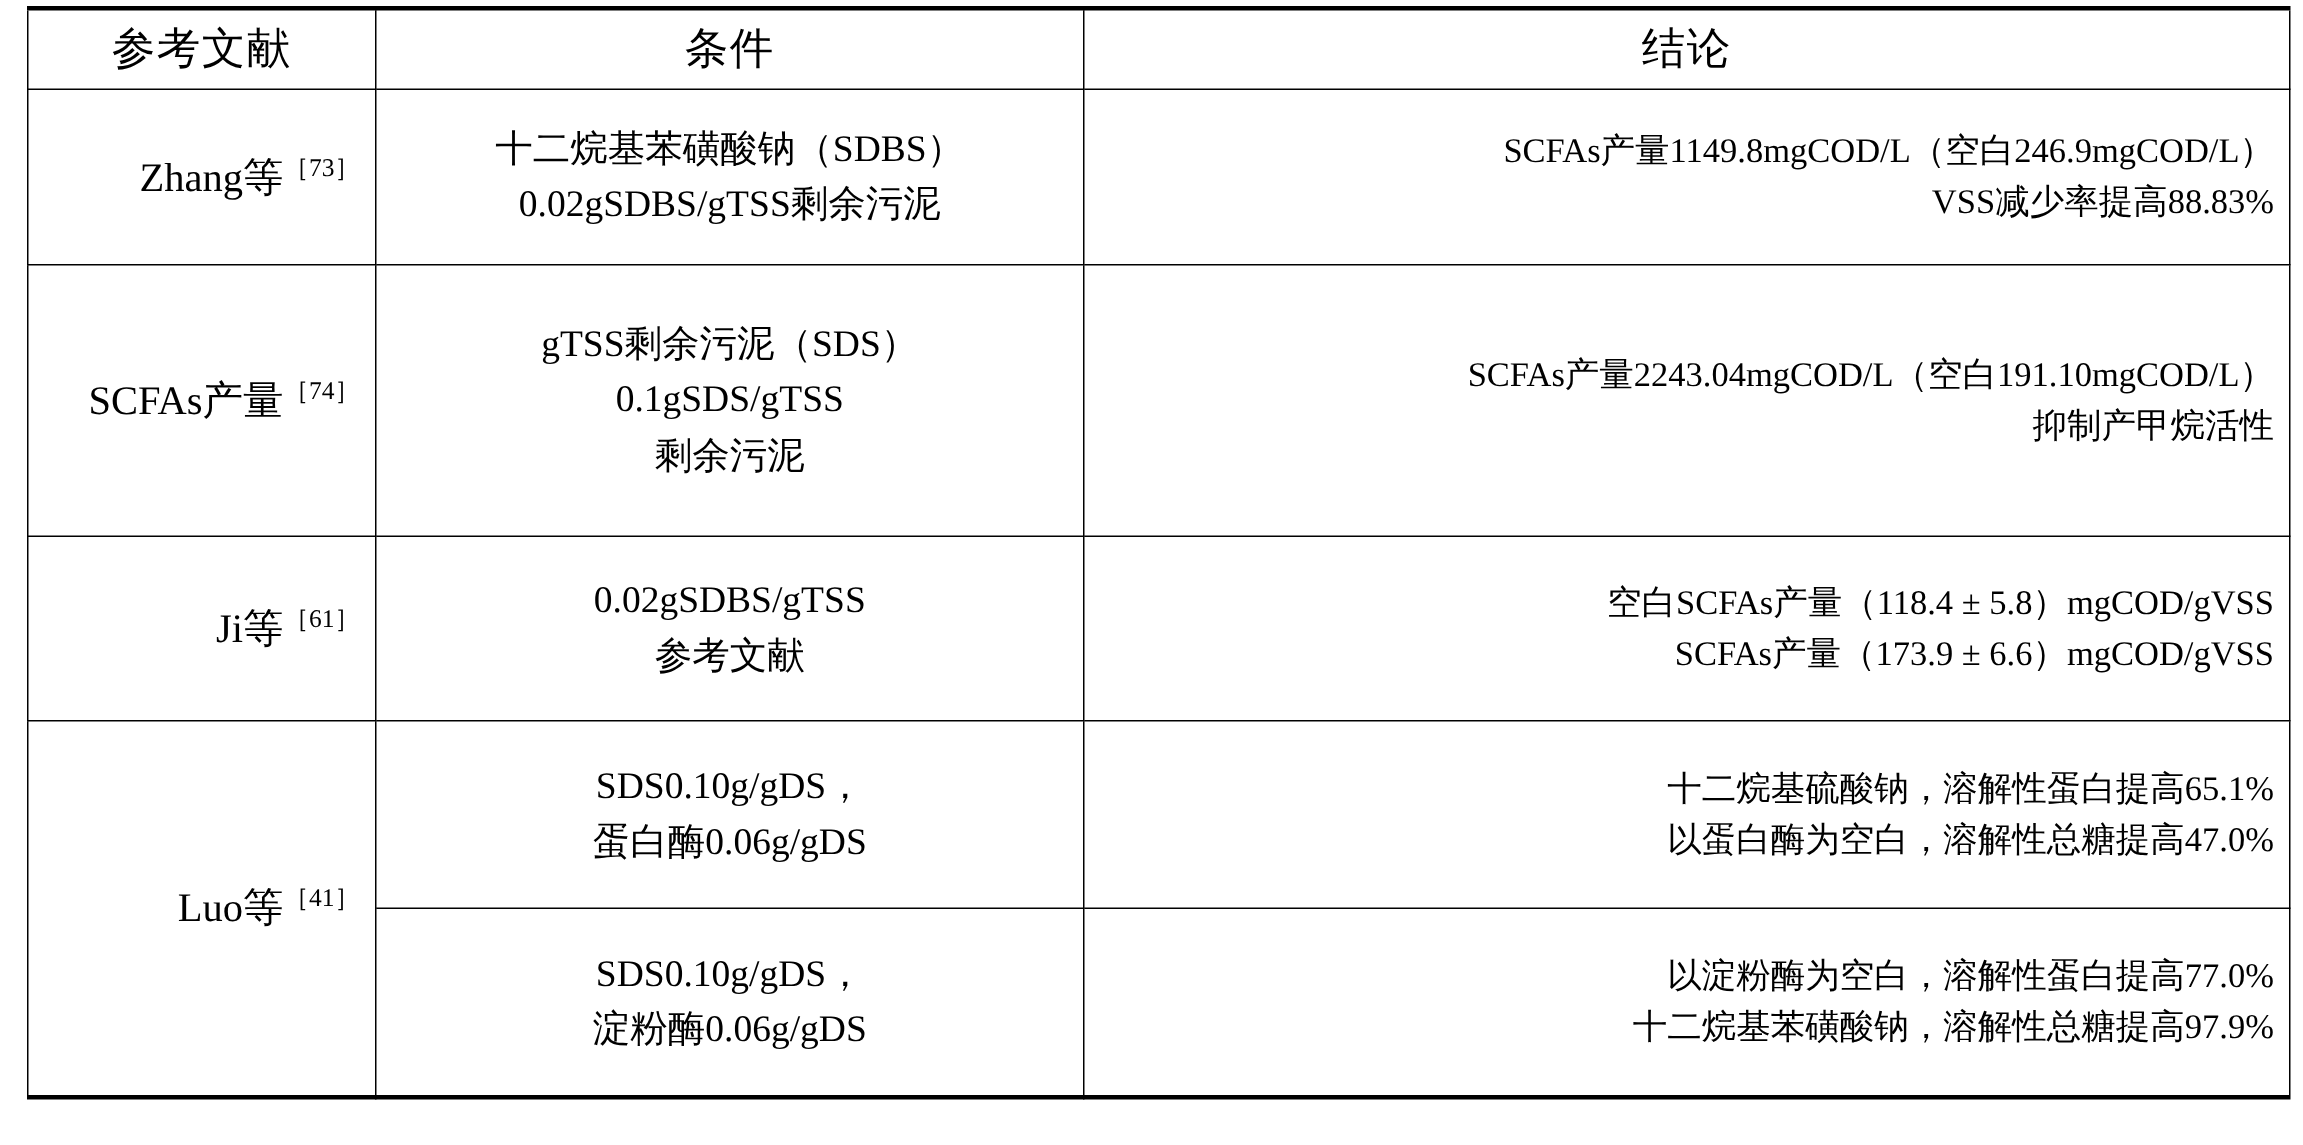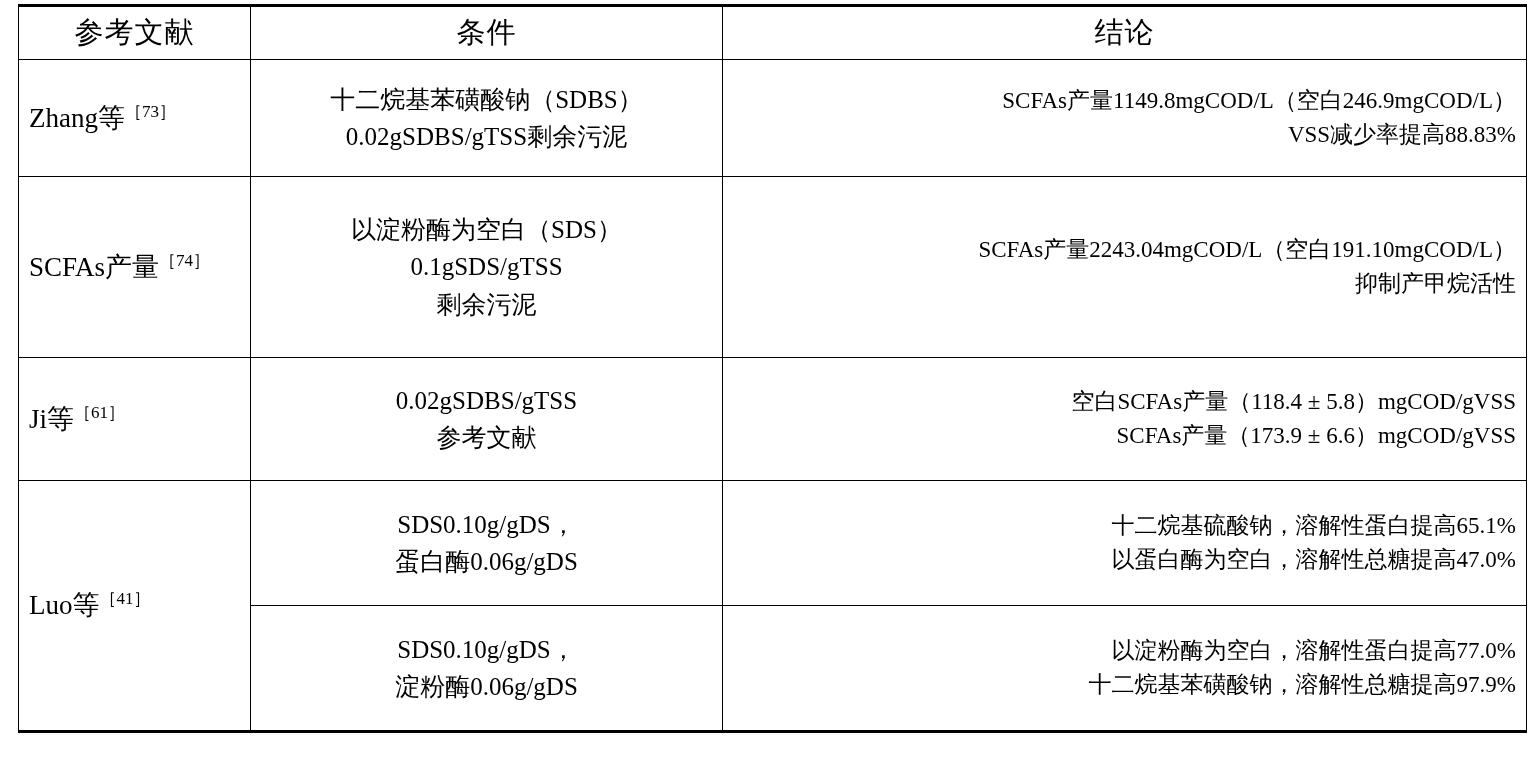--- a/index.html
+++ b/index.html
@@ -44,21 +44,21 @@
   }
   .hdr {
     text-align: center;
     font-size: 29px;
     font-family: "DejaVu Sans", "Liberation Sans", sans-serif;
     font-weight: bold;
     letter-spacing: 1px;
     padding: 12px 6px 14px 6px;
   }
   .cell-ref {
-    text-align: left;
+    text-align: right;
     font-size: 27px;
     line-height: 1.35;
     white-space: nowrap;
   }
   .cell-cond {
     text-align: center;
     font-size: 25px;
     line-height: 1.5;
   }
   .cell-concl {
@@ -110,21 +110,21 @@
           <span class="line">SCFAs产量1149.8mgCOD/L（空白246.9mgCOD/L）</span>
           <span class="line">VSS减少率提高88.83%</span>
         </td>
       </tr>
 
       <tr class="r2">
         <td class="cell-ref">
           <span>SCFAs产量</span><span class="sup">［74］</span>
         </td>
         <td class="cell-cond">
-          <span class="line">以淀粉酶为空白（SDS）</span>
+          <span class="line">gTSS剩余污泥（SDS）</span>
           <span class="line">0.1gSDS/gTSS</span>
           <span class="line">剩余污泥</span>
         </td>
         <td class="cell-concl">
           <span class="line">SCFAs产量2243.04mgCOD/L（空白191.10mgCOD/L）</span>
           <span class="line">抑制产甲烷活性</span>
         </td>
       </tr>
 
       <tr class="r3">

